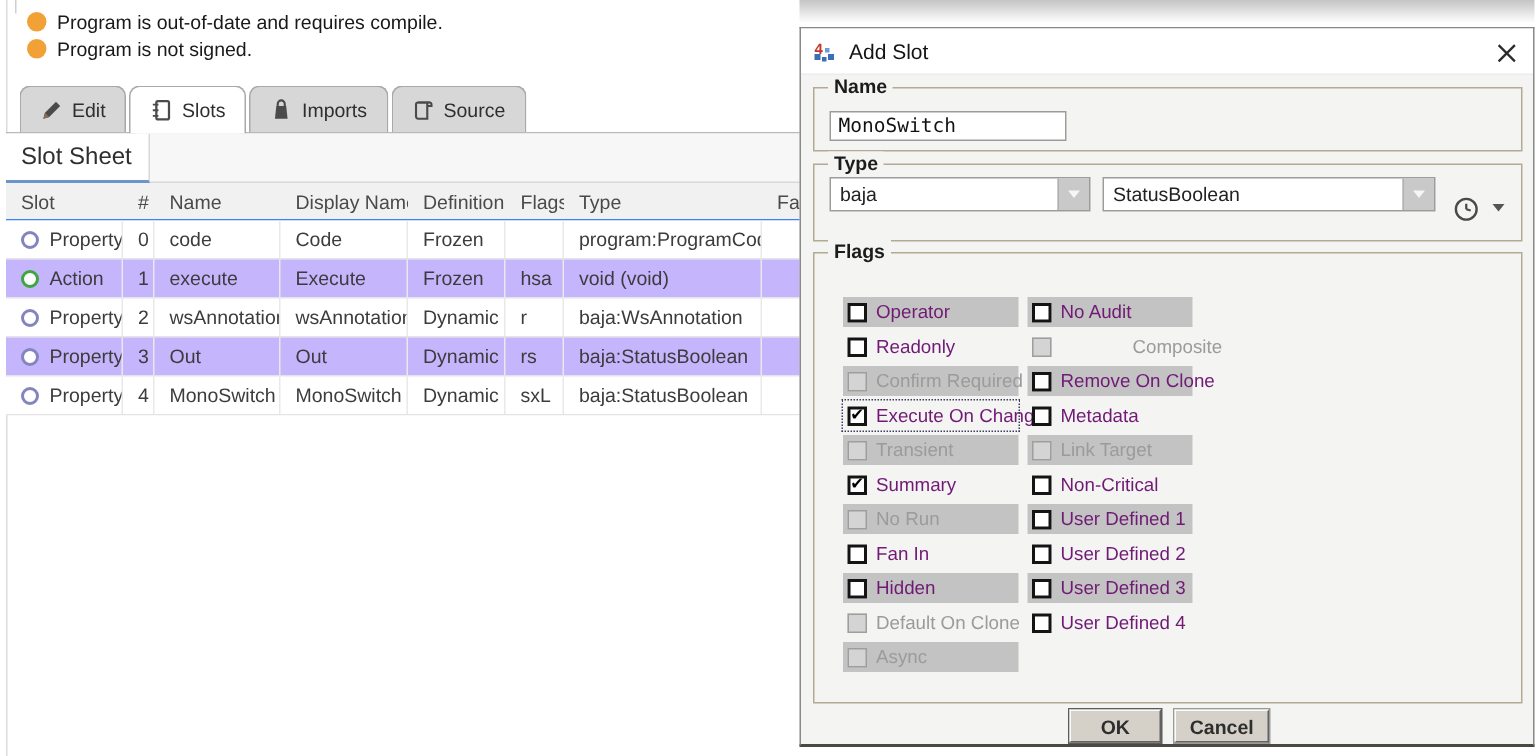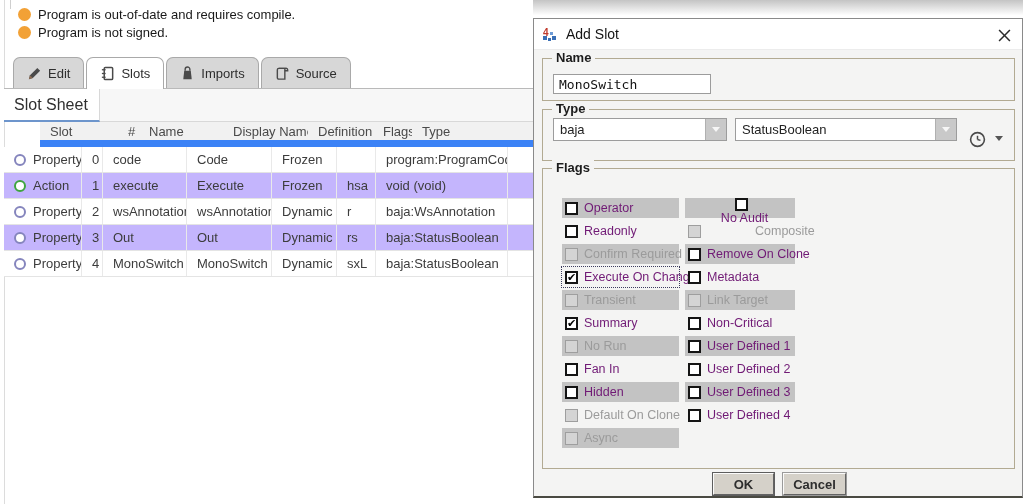--- a/index.html
+++ b/index.html
@@ -29,21 +29,21 @@
   #sheet-tab { left:4px; top:89px; width:96px; height:33px; background:#ffffff;
                border-right:1px solid #d8d8d8; border-bottom:2px solid #6d95cc;
                display:flex; align-items:center; padding-left:10px;
                font-size:16px; color:#2f2f2f; }
   #sheet-tab-rest { left:100px; top:89px; width:434px; height:33px; background:#f7f7f7;
                     border-bottom:1px solid #d8d8d8; }
 
   
   #slot-table { left:4px; top:122px; width:530px; overflow:hidden; }
   .trow { display:grid; grid-template-columns:78px 21px 84px 85px 65px 39px 132px 1fr; }
-  .thead { background:#f1f1f1; height:25px; border-bottom:7px solid #3b82f6;margin-left:36px; }
+  .thead { background:#f1f1f1; height:25px; border-bottom:1px solid #3b82f6; }
   .thead .tcell { color:#4a4a4a; border-right:none; }
   .tbody-row { height:26px; background:#ffffff; border-bottom:1px solid #e4e4e4; }
   .tbody-row.alt { background:#c4b5fd;text-align:center; }
   .tcell { display:flex; align-items:center; padding-left:10px; white-space:nowrap;
            overflow:hidden; border-right:1px solid #e9e9e9; }
   .tcell:last-child { border-right:none; }
   .ring { width:12px; height:12px; border-radius:50%; background:#fff; margin-right:7px; flex:0 0 12px; }
   .ring.property { border:2.5px solid #8585bd; }
   .ring.action   { border:2.5px solid #3fa53f; }
 
@@ -318,21 +318,21 @@
         <div class="flag-item disabled" style="left: 19px; top: 236px; width: 117px;">
           <span class="cb disabled"></span>
           <span class="flag-label">Default On Clone</span>
         </div>
         <div class="flag-item gray disabled" style="left: 19px; top: 259px; width: 117px;">
           <span class="cb disabled"></span>
           <span class="flag-label">Async</span>
         </div>
       </div>
     <div id="flags-right">
-        <div class="flag-item gray" style="left: 142px; top: 29px; width: 110px; flex-direction: column;">
+        <div class="flag-item gray" style="left: 142px; top: 29px; width: 110px;">
           <span class="cb"></span>
           <span class="flag-label">No Audit</span>
         </div>
         <div class="flag-item disabled" style="left: 142px; top: 52px; width: 110px; gap: 48px;">
           <span class="cb disabled"></span>
           <span class="flag-label">Composite</span>
         </div>
         <div class="flag-item gray" style="left: 142px; top: 75px; width: 110px;">
           <span class="cb"></span>
           <span class="flag-label">Remove On Clone</span>

